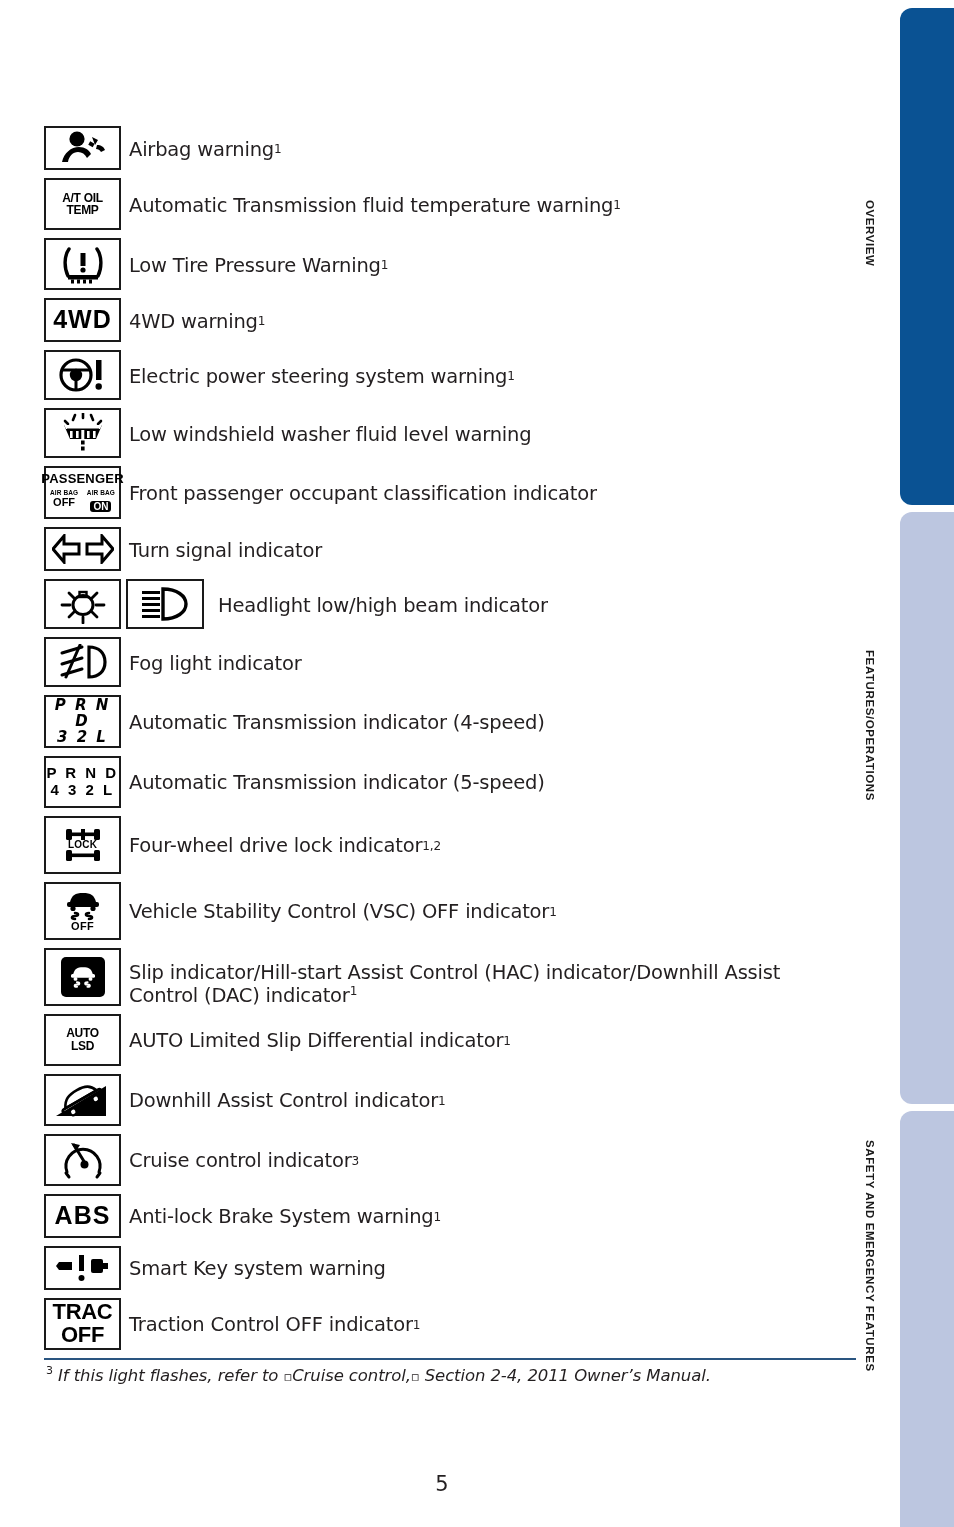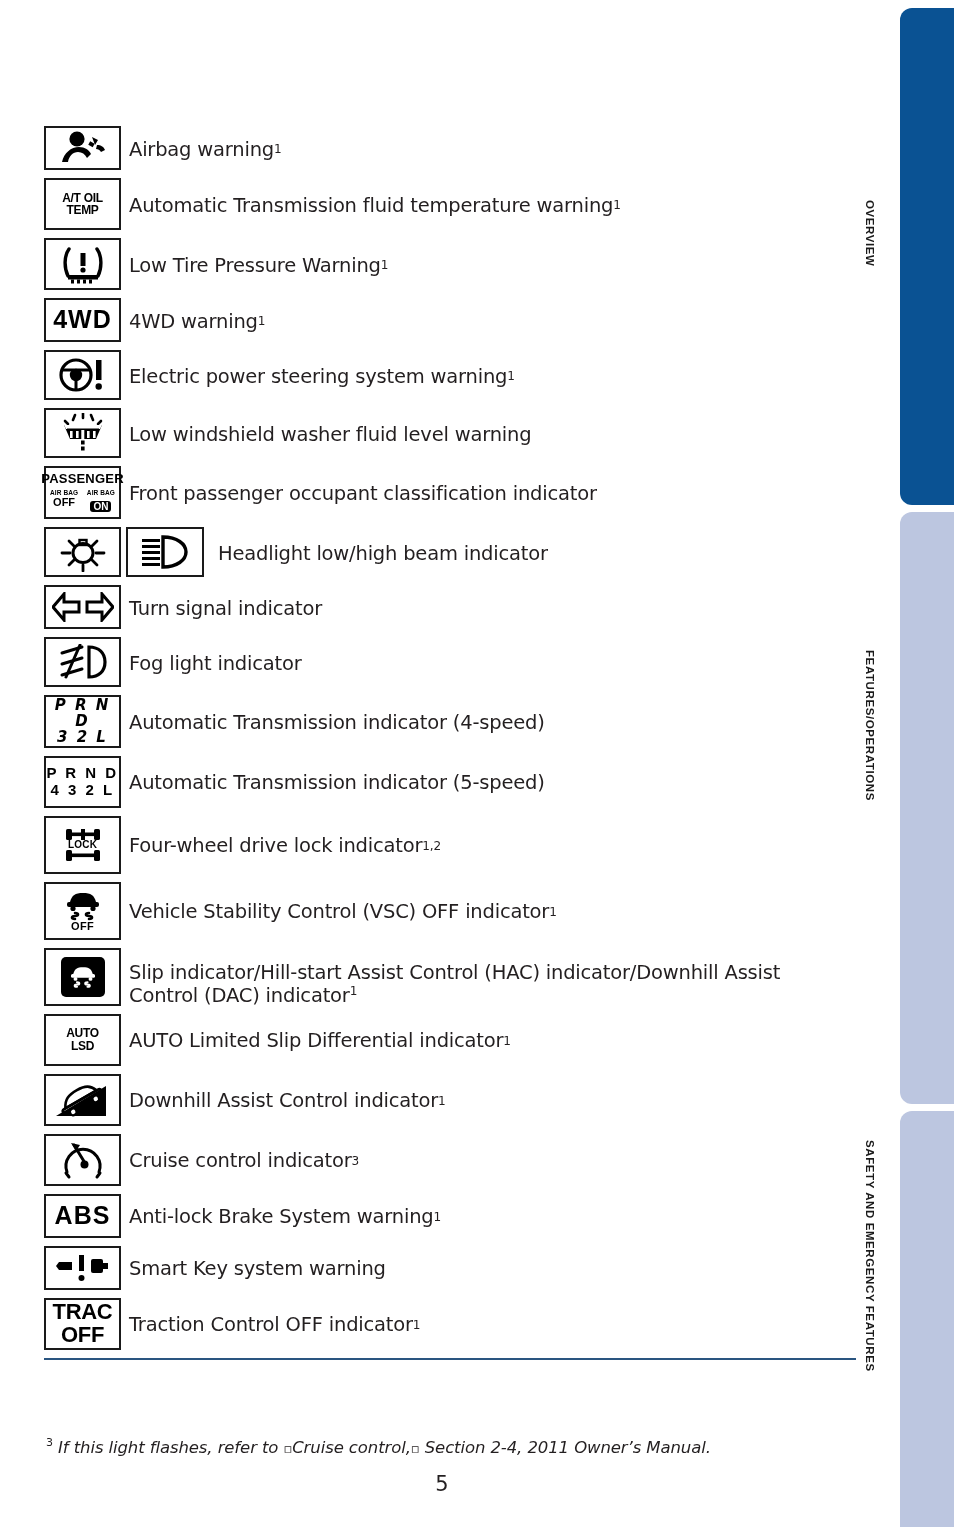--- a/index.html
+++ b/index.html
@@ -155,21 +155,21 @@
 
   
   #footnote-rule {
     position: absolute;
     left: 44px; top: 1358px;
     width: 812px; height: 2px;
     background: #2a5580;
   }
   #footnote {
     position: absolute;
-    left: 46px; top: 1436px;
+    left: 46px; top: 1364px;
     width: 820px;
     font-family: "DejaVu Sans", sans-serif;
     font-style: italic;
     font-size: 16.5px;
     color: #231f20;
     letter-spacing: -0.1px;
   }
   #footnote .fn-mark { font-size: 11px; vertical-align: super; font-style: normal; }
   .qbox { font-size: 13px; }
 
@@ -313,20 +313,32 @@
           </div>
         </div>
       </div>
     </div>
     <div class="label-cell">
       <span>Front passenger occupant classification indicator</span>
     </div>
   </div>
 
   <div class="row">
+    <div class="icon-cell">
+      <svg width="62" height="30" viewBox="0 0 62 30">
+        <path d="M12 2 L12 10 L27 10 L27 20 L12 20 L12 28 L1 15 Z" fill="none" stroke="#000" stroke-width="3"></path>
+        <path d="M50 2 L50 10 L35 10 L35 20 L50 20 L50 28 L61 15 Z" fill="none" stroke="#000" stroke-width="3"></path>
+      </svg>
+    </div>
+    <div class="label-cell">
+      <span>Turn signal indicator</span>
+    </div>
+  </div>
+
+  <div class="row">
     <div class="icon-cell tall">
       <svg width="54" height="40" viewBox="0 0 54 40">
         <ellipse cx="27" cy="21" rx="10" ry="9.5" fill="none" stroke="#000" stroke-width="3"></ellipse>
         <rect x="23.5" y="8" width="7" height="5" fill="none" stroke="#000" stroke-width="2.4"></rect>
         <g stroke="#000" stroke-width="2.8" stroke-linecap="round">
           <path d="M6 21 h8"></path>
             <path d="M40 21 h8"></path>
           <path d="M27 33 v6"></path>
           <path d="M13 9 l5 5"></path>
             <path d="M41 9 l-5 5"></path>
@@ -342,32 +354,20 @@
           <rect x="5" y="5" width="18" height="3"></rect>
           <rect x="5" y="11" width="18" height="3"></rect>
           <rect x="5" y="17" width="18" height="3"></rect>
           <rect x="5" y="23" width="18" height="3"></rect>
           <rect x="5" y="29" width="18" height="3"></rect>
         </g>
       </svg>
     </div>
     <div class="label-cell offset">
       <span>Headlight low/high beam indicator</span>
-    </div>
-  </div>
-
-  <div class="row">
-    <div class="icon-cell">
-      <svg width="62" height="30" viewBox="0 0 62 30">
-        <path d="M12 2 L12 10 L27 10 L27 20 L12 20 L12 28 L1 15 Z" fill="none" stroke="#000" stroke-width="3"></path>
-        <path d="M50 2 L50 10 L35 10 L35 20 L50 20 L50 28 L61 15 Z" fill="none" stroke="#000" stroke-width="3"></path>
-      </svg>
-    </div>
-    <div class="label-cell">
-      <span>Turn signal indicator</span>
     </div>
   </div>
 
   <div class="row">
     <div class="icon-cell tall">
       <svg width="54" height="36" viewBox="0 0 54 36">
         <path d="M33 3 C43 3 49 9 49 18 C49 27 43 33 33 33 Z" fill="none" stroke="#000" stroke-width="3.2"></path>
         <g stroke="#000" stroke-width="3" stroke-linecap="round">
           <path d="M6 9 L26 3"></path>
           <path d="M6 20 L26 14"></path>

